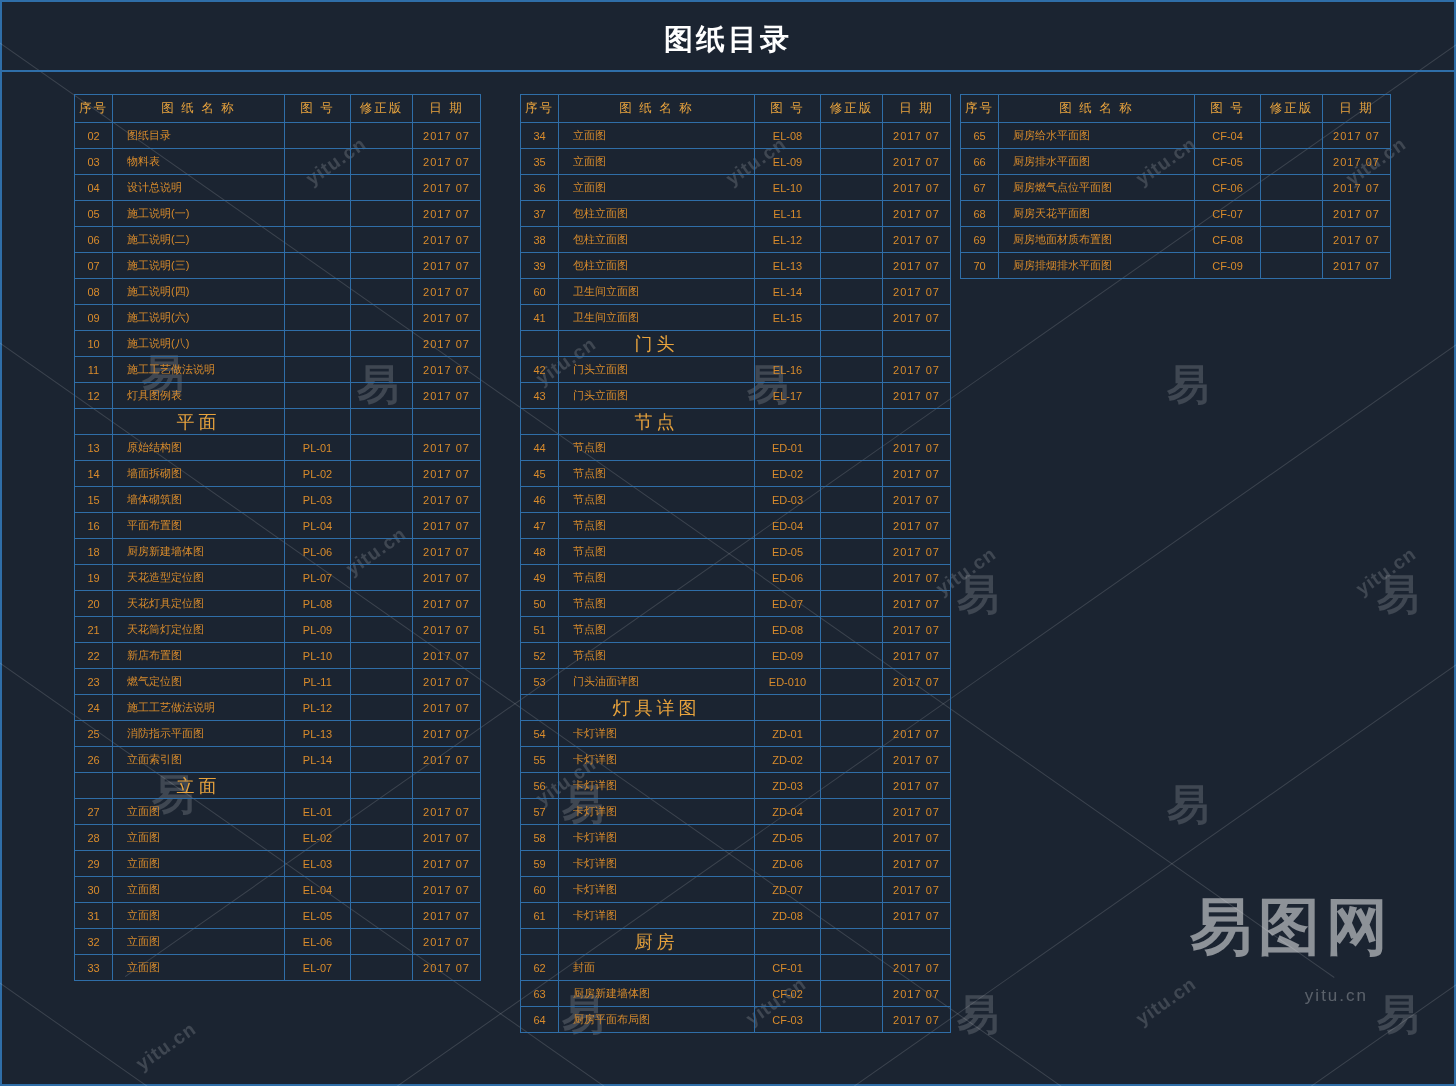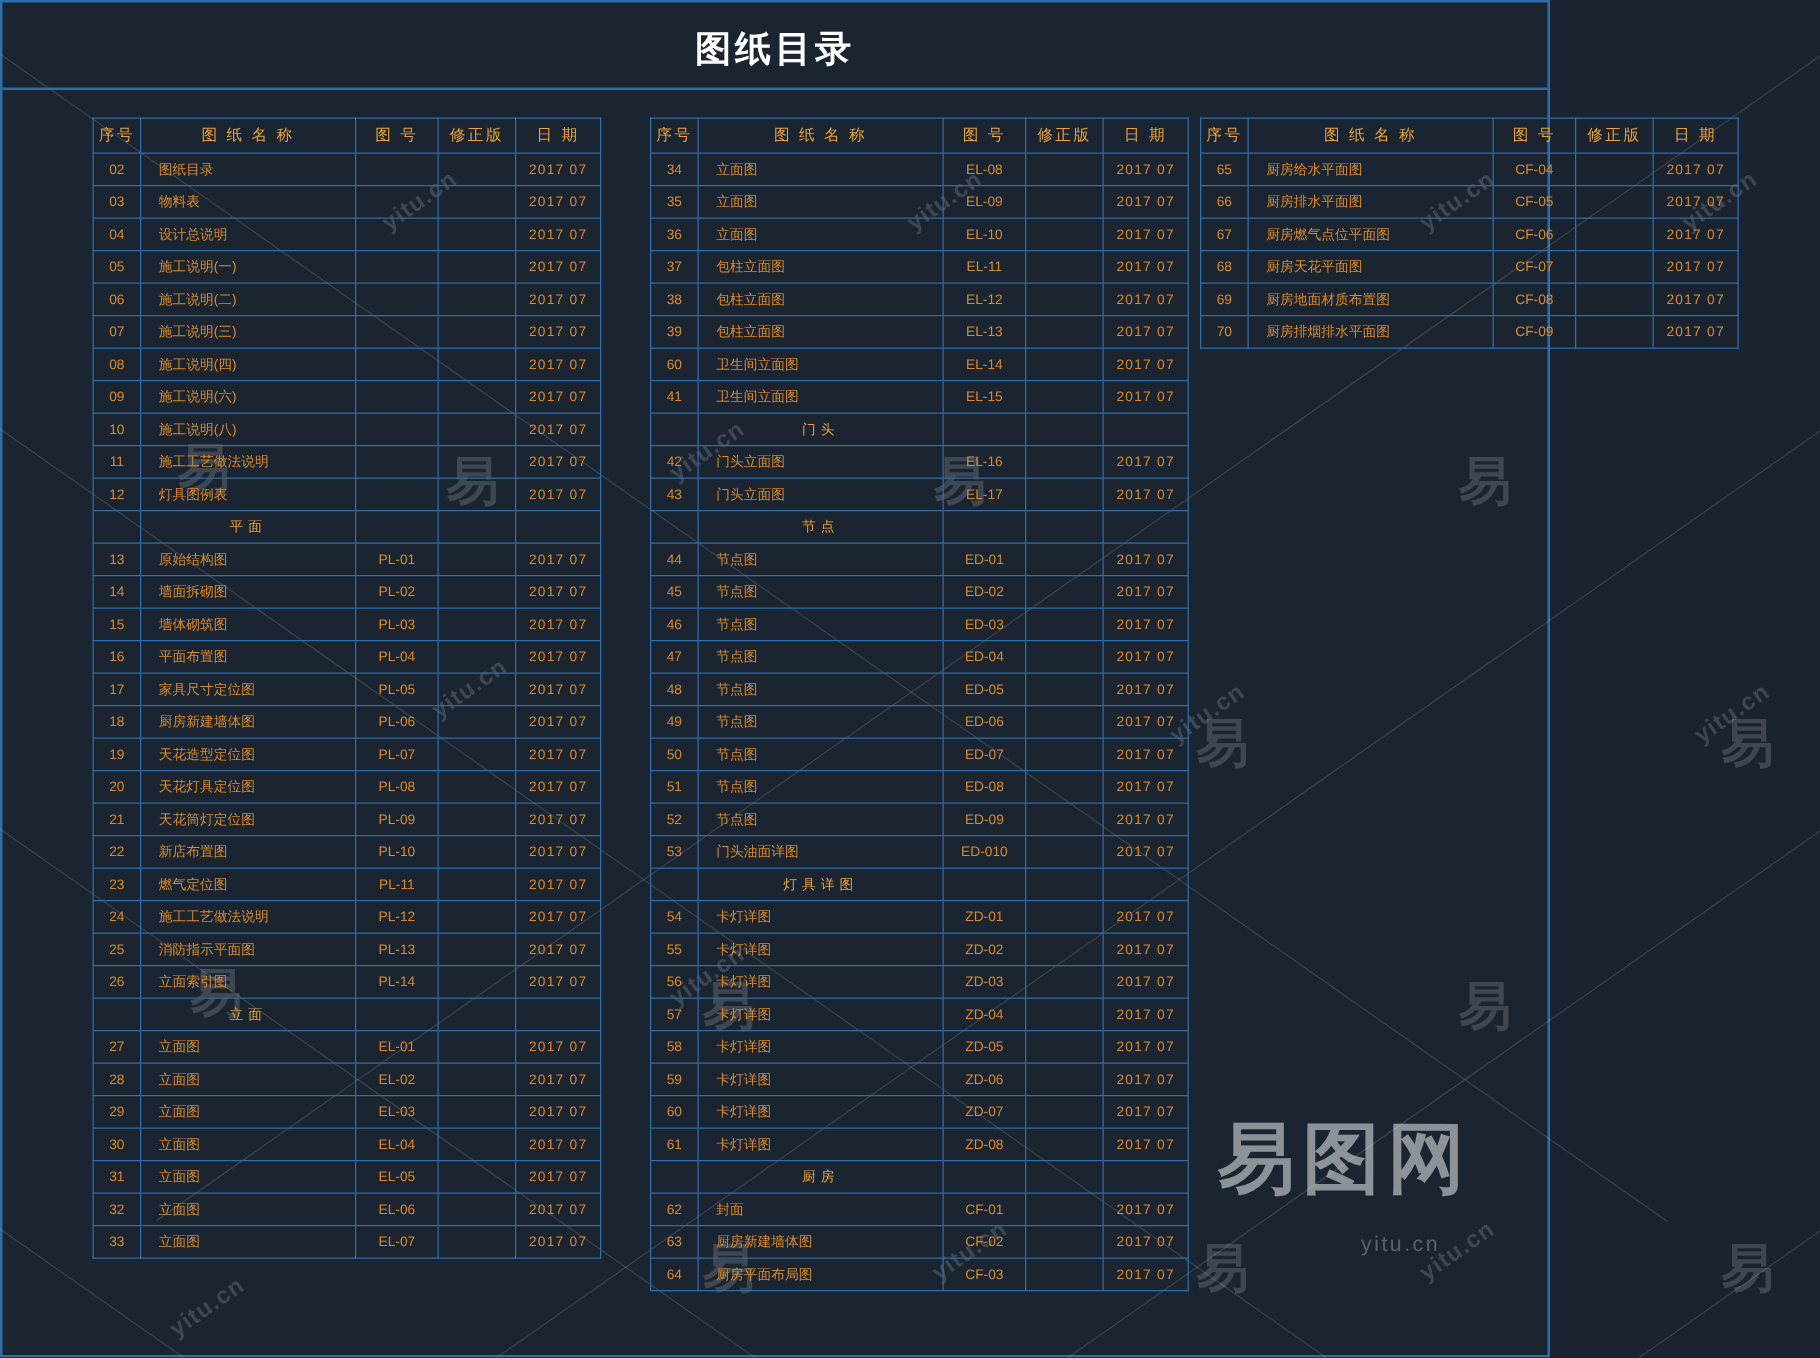--- a/index.html
+++ b/index.html
@@ -5,21 +5,21 @@
   * { box-sizing: border-box; }
   html, body {
     margin: 0; padding: 0;
     background: #1a2330;
     width: 1456px; height: 1086px;
     overflow: hidden;
     font-family: "Liberation Sans", sans-serif;
   }
   #page {
     position: relative;
-    width: 1240px; height: 1086px;
+    width: 1456px; height: 1086px;
     background: #1b2431;
     border: 2px solid #2f6ea8;
   }
   
   #title-bar {
     position: absolute; left: 0; top: 0; width: 100%; height: 70px;
     border-bottom: 2px solid #2f6ea8;
   }
   #doc-title {
     position: absolute; left: 0; right: 0; top: 18px;
@@ -52,21 +52,21 @@
     letter-spacing: 2px;
     text-align: center;
   }
   td.c-no   { text-align: center; }
   td.c-name { text-align: left; padding-left: 14px; }
   td.c-code { text-align: center; }
   td.c-rev  { text-align: center; }
   td.c-date { text-align: center; letter-spacing: 1px; }
   td.section {
     text-align: center;
-    font-size: 11px;
+    font-size: 18px;
     color: #e8a33d;
     letter-spacing: 4px;
   }
   
   .col-table col.w-no   { width: 38px; }
   .col-table col.w-name { width: 172px; }
   .col-table col.w-code { width: 66px; }
   .col-table col.w-rev  { width: 62px; }
   .col-table col.w-date { width: 68px; }
 
@@ -288,27 +288,20 @@
           <td class="c-date">2017 07</td>
         </tr>
         <tr>
           <td class="c-no">16</td>
           <td class="c-name">平面布置图</td>
           <td class="c-code">PL-04</td>
           <td class="c-rev"></td>
           <td class="c-date">2017 07</td>
         </tr>
         <tr>
-          <td class="c-no">17</td>
-          <td class="c-name">家具尺寸定位图</td>
-          <td class="c-code">PL-05</td>
-          <td class="c-rev"></td>
-          <td class="c-date">2017 07</td>
-        </tr>
-        <tr>
           <td class="c-no">18</td>
           <td class="c-name">厨房新建墙体图</td>
           <td class="c-code">PL-06</td>
           <td class="c-rev"></td>
           <td class="c-date">2017 07</td>
         </tr>
         <tr>
           <td class="c-no">19</td>
           <td class="c-name">天花造型定位图</td>
           <td class="c-code">PL-07</td>

